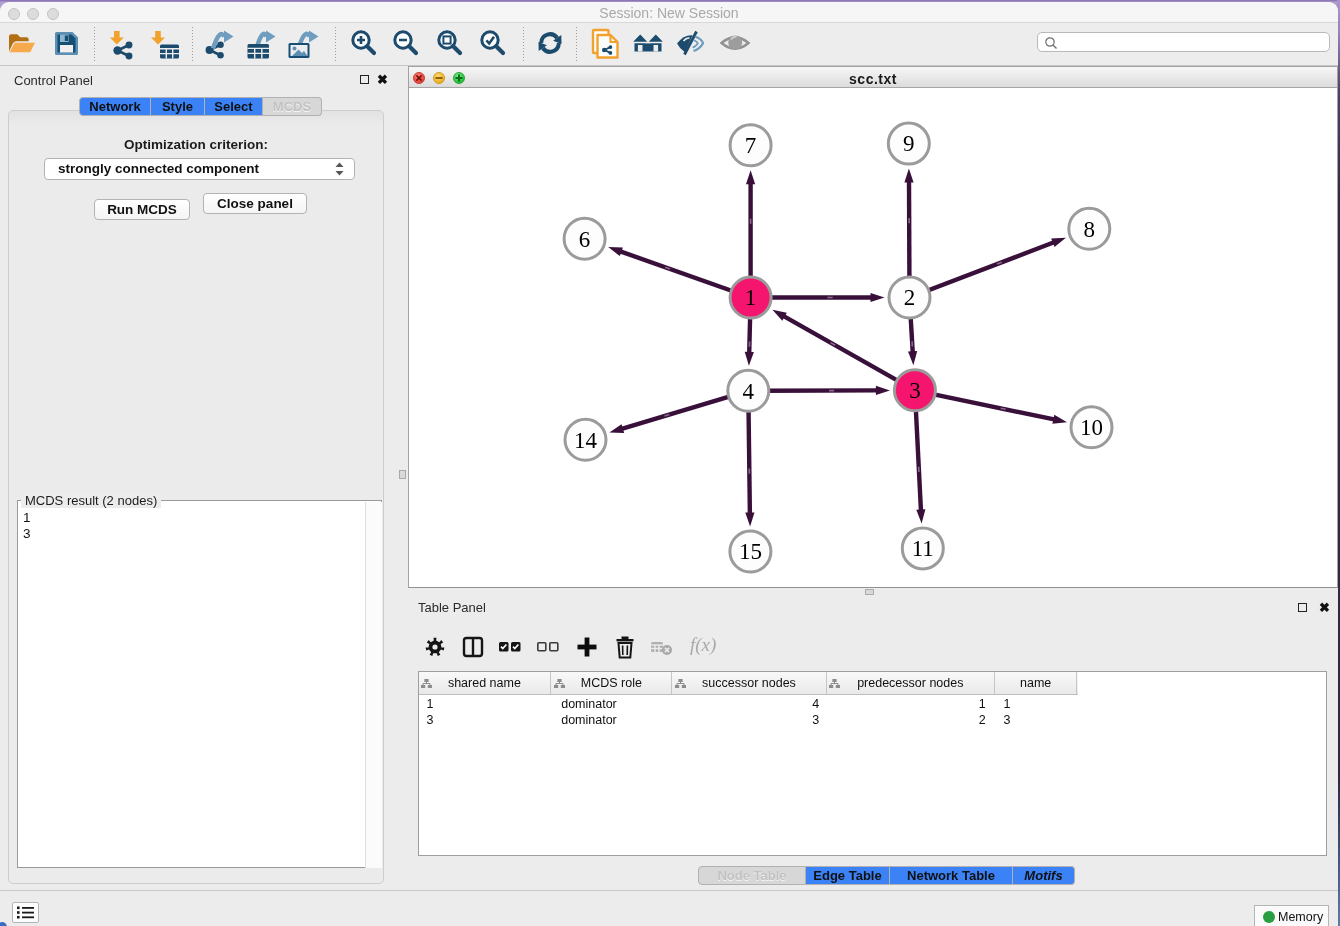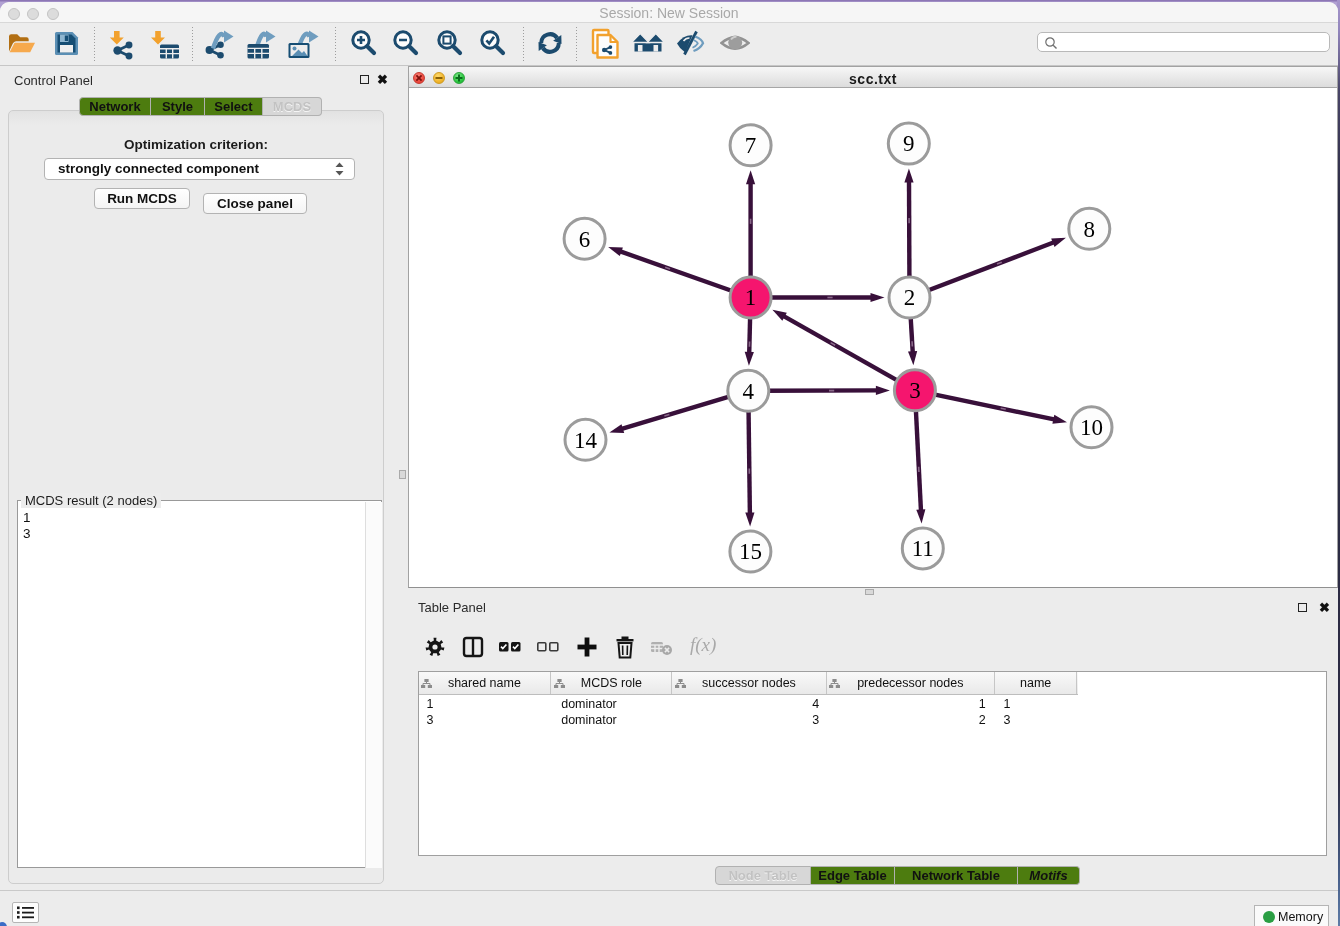--- a/index.html
+++ b/index.html
@@ -41,21 +41,21 @@
 #hgrip { position:absolute; left:865px; top:587px; width:9px; height:6px;
   background:#d9d9d9; border:1px solid #aaa; }
 #tablepanel { position:absolute; left:408px; top:594px; width:930px; height:292px; background:#ececec; }
 #statusbar { position:absolute; left:0; top:888px; width:1338px; height:36px;
   background:#ececec; border-top:1px solid #c9c9c9; }
 
 .paneltitle { font-size:13px; color:#2b2b2b; }
 .floatbtn { position:absolute; width:9px; height:9px; border:1.5px solid #222; }
 .closex { position:absolute; font-size:13px; font-weight:bold; color:#111; line-height:12px; }
 .tabrow { position:absolute; display:flex; }
-.tab { height:19px; border:1px solid #b1b1b1; border-left:none; background:#4d7c0f;
+.tab { height:19px; border:1px solid #b1b1b1; border-left:none; background:#3b82f6;
   font-size:13px; font-weight:bold; color:#111; text-align:center; line-height:18px; }
 .tab.first { border-left:1px solid #b1b1b1; border-radius:4px 0 0 4px; }
 .tab.last { border-radius:0 4px 4px 0; }
 .tab.sel { background:#d7d7d7; color:#c2c2c2; text-shadow:0 1px 0 #f5f5f5; }
 #cpane { position:absolute; left:8px; top:44px; width:376px; height:774px;
   background:linear-gradient(#e2e2e2,#ebebeb 14px); border:1px solid #cdcdcd; border-radius:5px; }
 #optlabel { position:absolute; left:0; top:71px; width:392px; text-align:center;
   font-size:13.5px; font-weight:bold; color:#1c1c1c; }
 #combo { position:absolute; left:44px; top:92px; width:311px; height:22px;
   background:#fff; border:1px solid #b3b3b3; border-radius:4px;
@@ -245,21 +245,21 @@
       <div class="tab" style="width:58px;">Select</div>
       <div class="tab last sel" style="width:59px;">MCDS</div>
     </div>
     <div id="combo">strongly connected component
       <svg width="11" height="14" style="position:absolute;right:9px;top:3px;" viewBox="0 0 11 14">
         <polygon points="5.5,0.5 9.5,5 1.5,5" fill="#555"></polygon>
         <polygon points="5.5,13.5 9.5,9 1.5,9" fill="#555"></polygon>
       </svg>
     </div>
     <div id="optlabel">Optimization criterion:</div>
-    <div class="btn" style="left:94px;top:122px;width:96px;">Run MCDS</div>
+    <div class="btn" style="left:94px;top:133px;width:96px;">Run MCDS</div>
     <div class="btn" style="left:203px;top:127px;width:104px;">Close panel</div>
     <div id="mcdsbox">
       <div style="position:absolute;left:5px;top:9px;font-size:13.5px;color:#111;line-height:16px;">1<br>3</div>
       <div id="mcdsscroll"></div>
     </div>
     <div id="mcdstitle">MCDS result (2 nodes)</div>
   </div>
   <div id="vdivider"></div>
   <div id="vgrip"></div>
 
@@ -465,21 +465,21 @@
 <div class="td" style="left:253.8px;top:24px;width:147px;text-align:right;">4</div>
 <div class="td" style="left:408.1px;top:24px;width:159px;text-align:right;">1</div>
 <div class="td" style="left:585px;top:24px;">1</div>
 <div class="td" style="left:8px;top:40px;">3</div>
 <div class="td" style="left:142.7px;top:40px;">dominator</div>
 <div class="td" style="left:253.8px;top:40px;width:147px;text-align:right;">3</div>
 <div class="td" style="left:408.1px;top:40px;width:159px;text-align:right;">2</div>
 <div class="td" style="left:585px;top:40px;">3</div>
     </div>
     <div class="tabrow" style="left:290px;top:270px;">
-      <div class="tab btab first sel" style="width:96px;margin-left:17px;">Node Table</div>
+      <div class="tab btab first sel" style="width:108px;">Node Table</div>
       <div class="tab btab" style="width:84px;">Edge Table</div>
       <div class="tab btab" style="width:123px;">Network Table</div>
       <div class="tab btab last" style="width:62px;font-style:italic;">Motifs</div>
     </div>
   </div>
 
   <div id="statusbar">
     <div id="listbtn">
       <svg width="17" height="13" style="position:absolute;left:4px;top:3px;" viewBox="0 0 17 13">
         <g fill="#1a1a1a">

